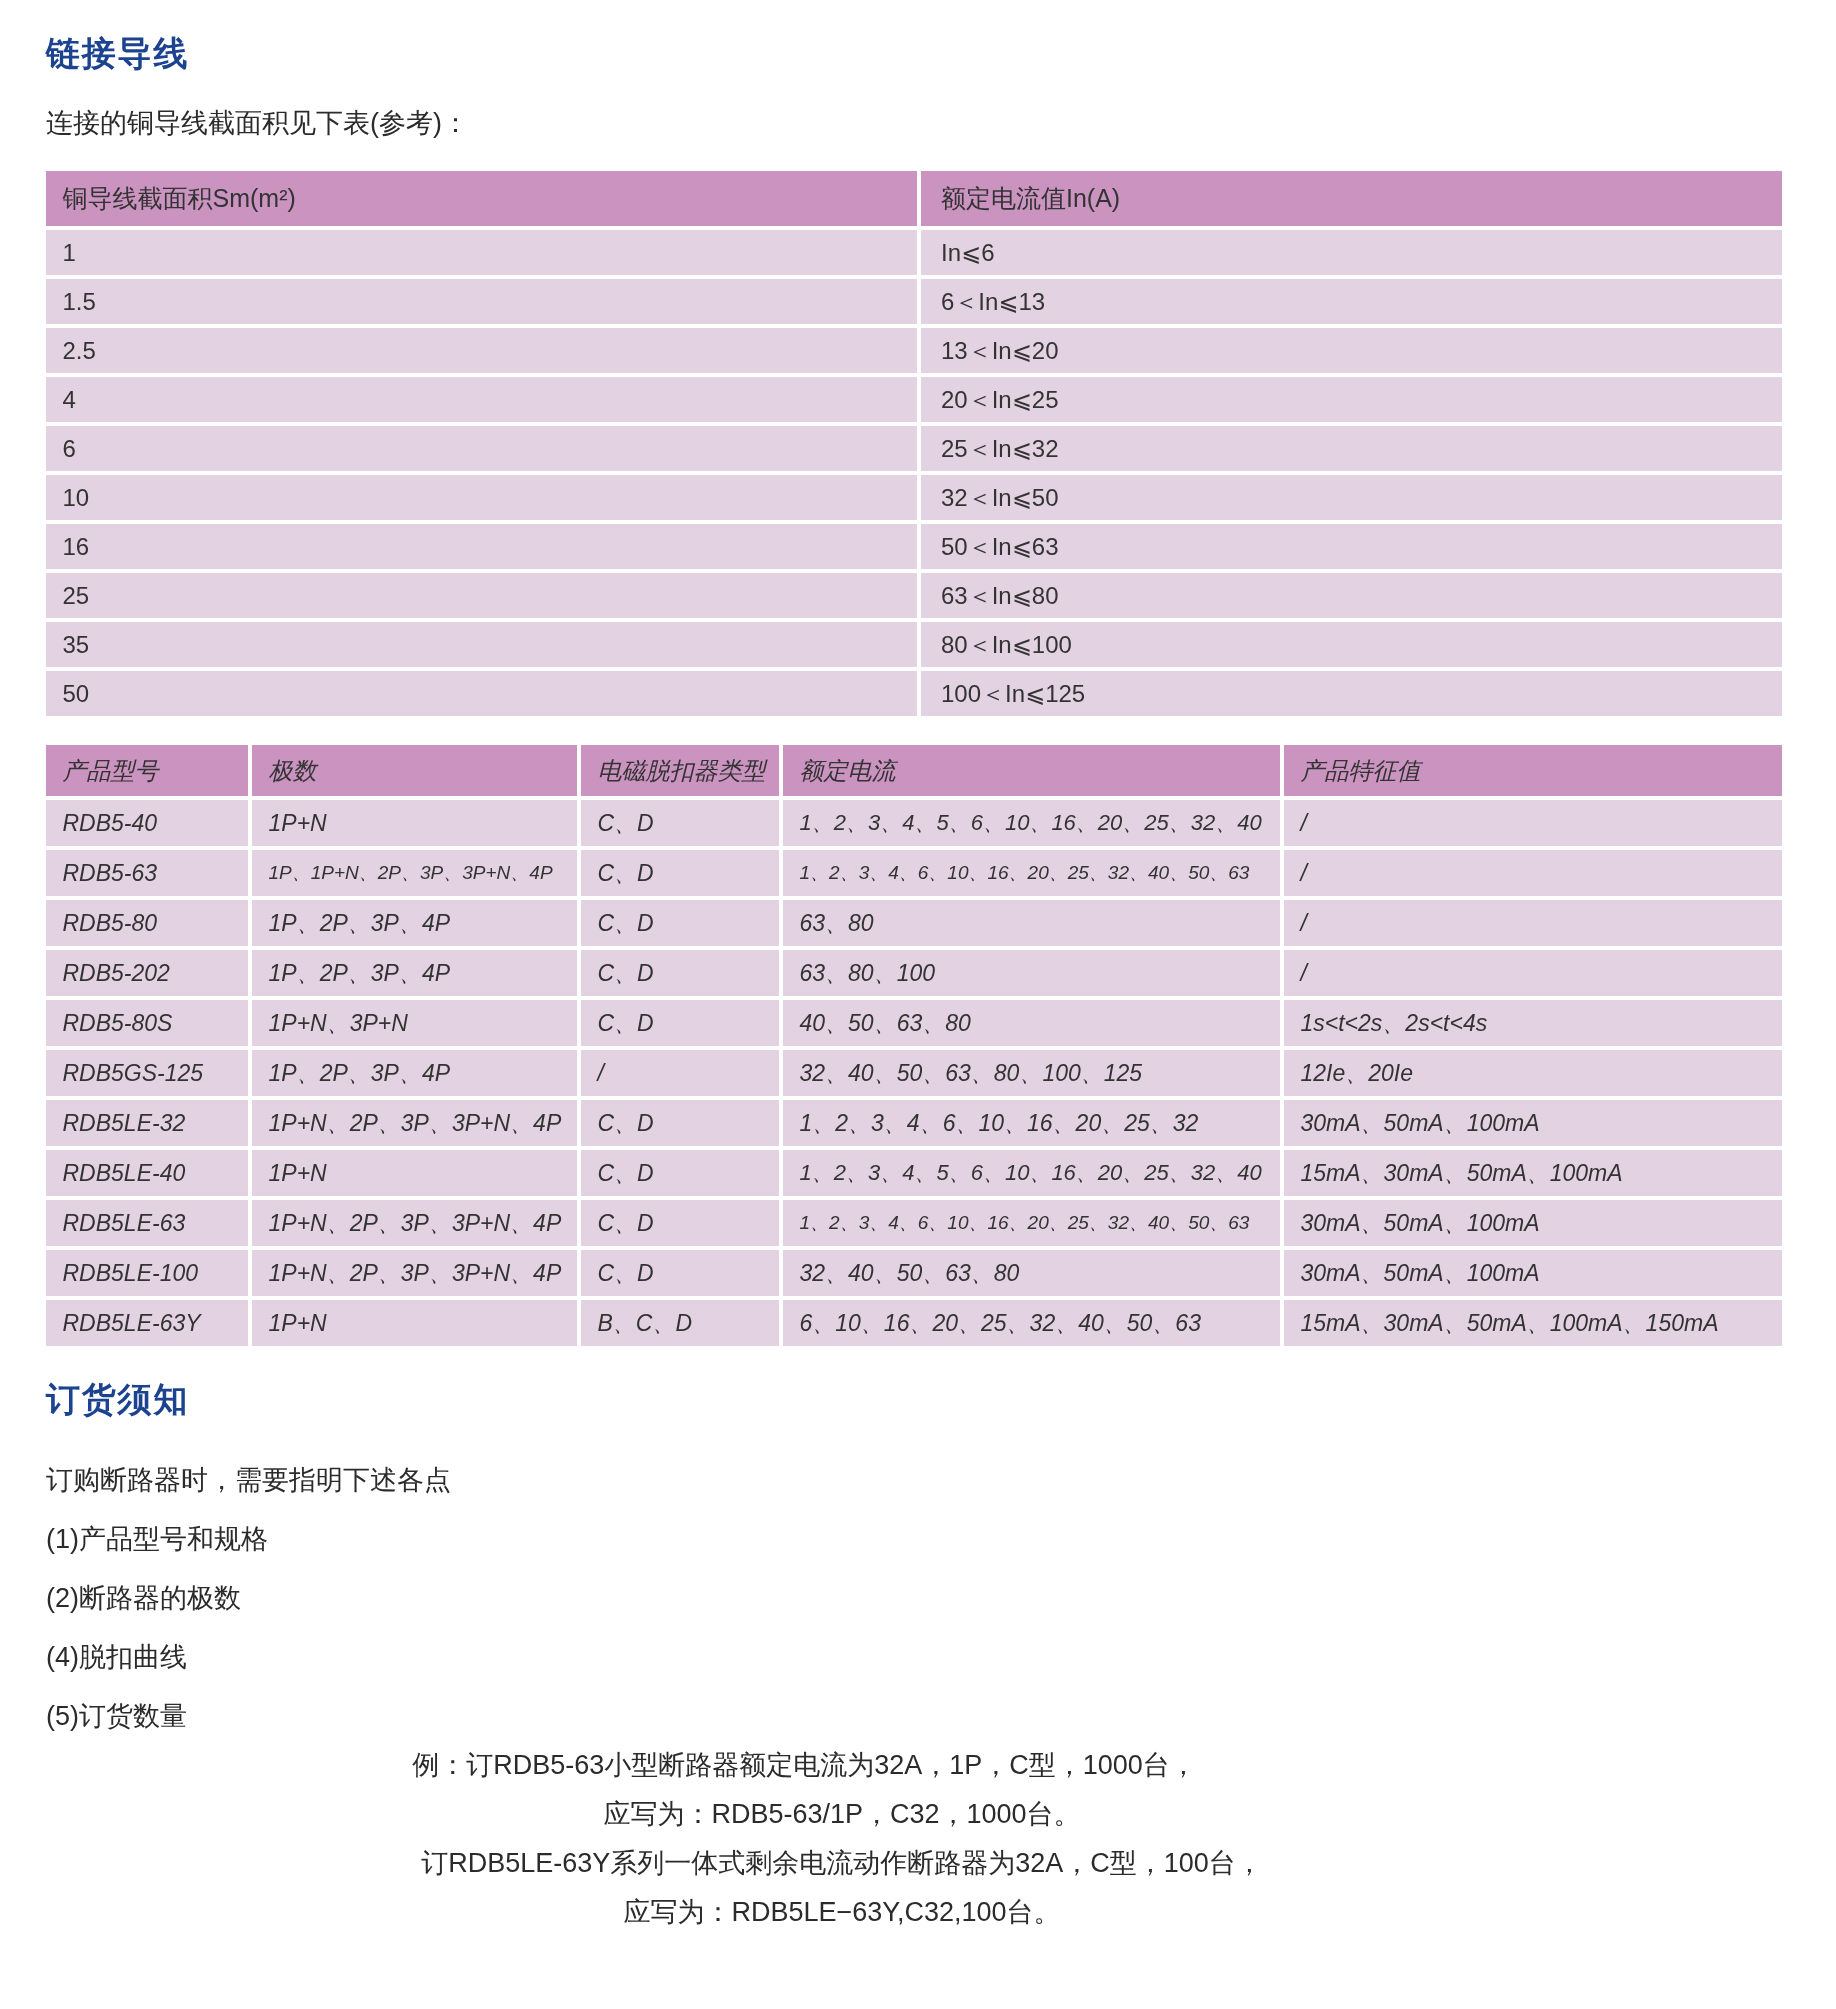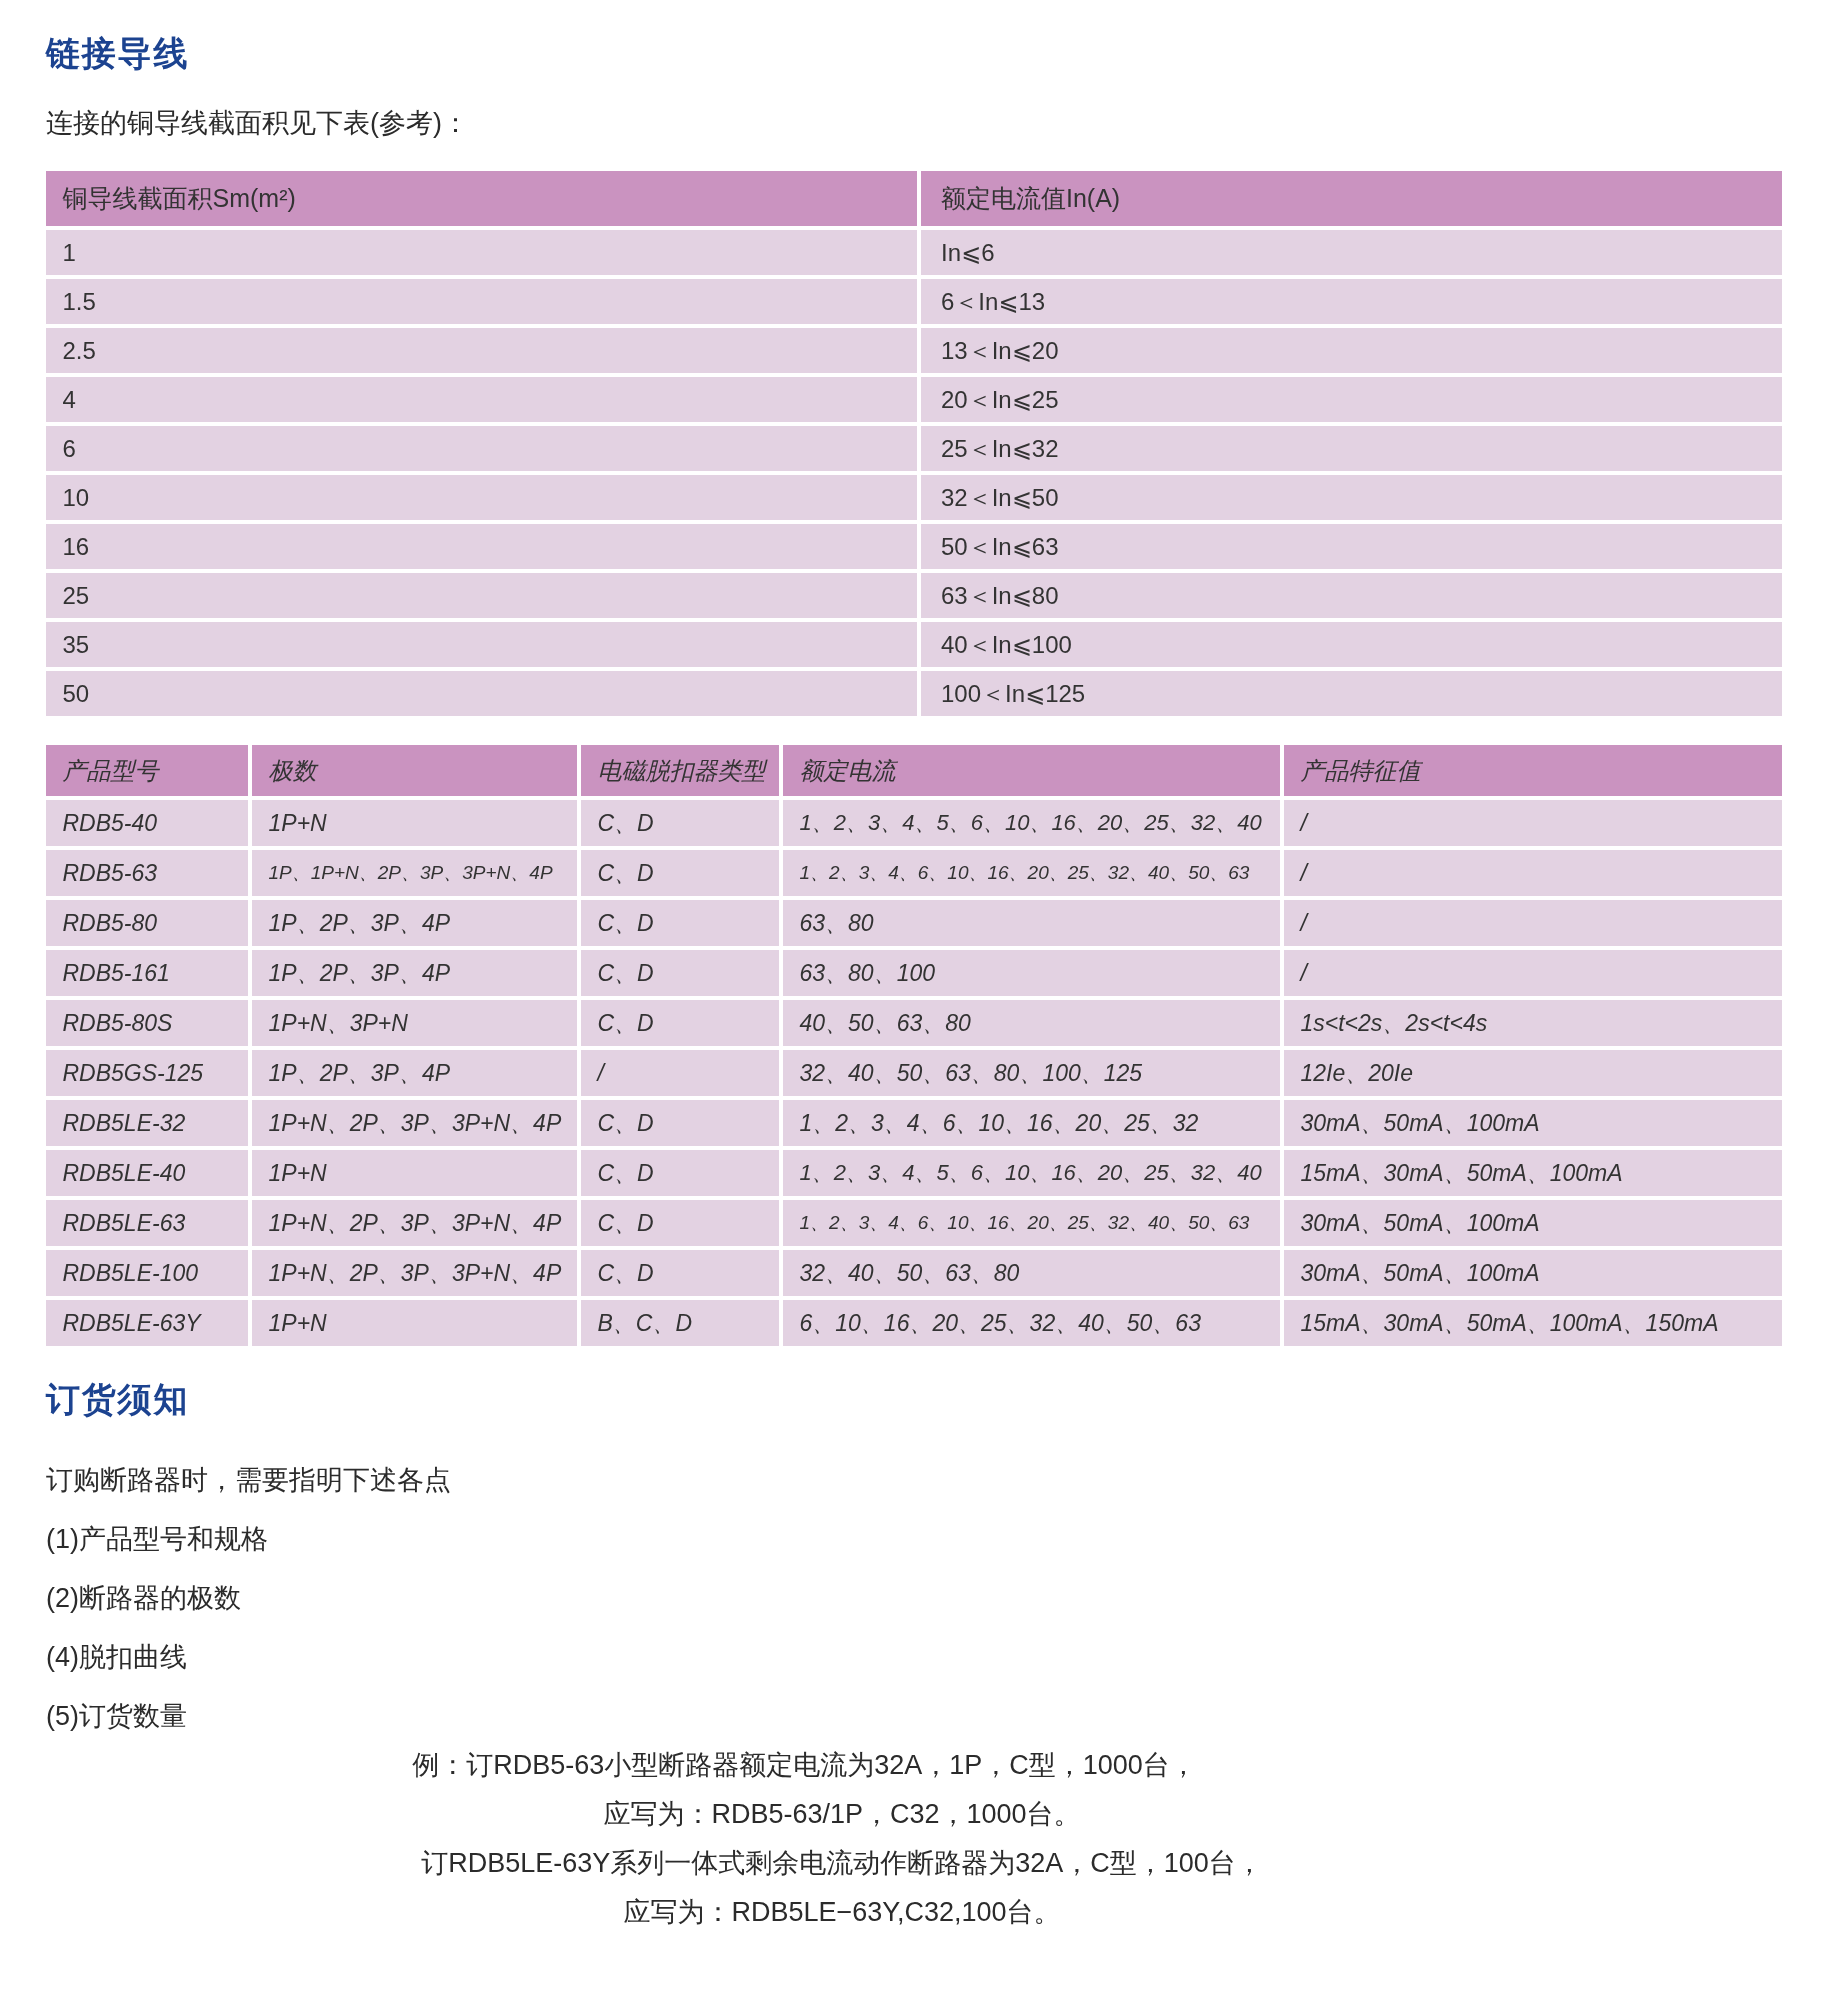--- a/index.html
+++ b/index.html
@@ -125,21 +125,21 @@
     <tr>
       <td>16</td>
       <td>50＜In⩽63</td>
     </tr>
     <tr>
       <td>25</td>
       <td>63＜In⩽80</td>
     </tr>
     <tr>
       <td>35</td>
-      <td>40＜In⩽100</td>
+      <td>80＜In⩽100</td>
     </tr>
     <tr>
       <td>50</td>
       <td>100＜In⩽125</td>
     </tr>
   </tbody>
     </table>
 
   <table class="product-table">
     <colgroup>
@@ -172,21 +172,21 @@
       <td>/</td>
     </tr>
     <tr>
       <td>RDB5-80</td>
       <td>1P、2P、3P、4P</td>
       <td>C、D</td>
       <td>63、80</td>
       <td>/</td>
     </tr>
     <tr>
-      <td>RDB5-161</td>
+      <td>RDB5-202</td>
       <td>1P、2P、3P、4P</td>
       <td>C、D</td>
       <td>63、80、100</td>
       <td>/</td>
     </tr>
     <tr>
       <td>RDB5-80S</td>
       <td>1P+N、3P+N</td>
       <td>C、D</td>
       <td>40、50、63、80</td>

